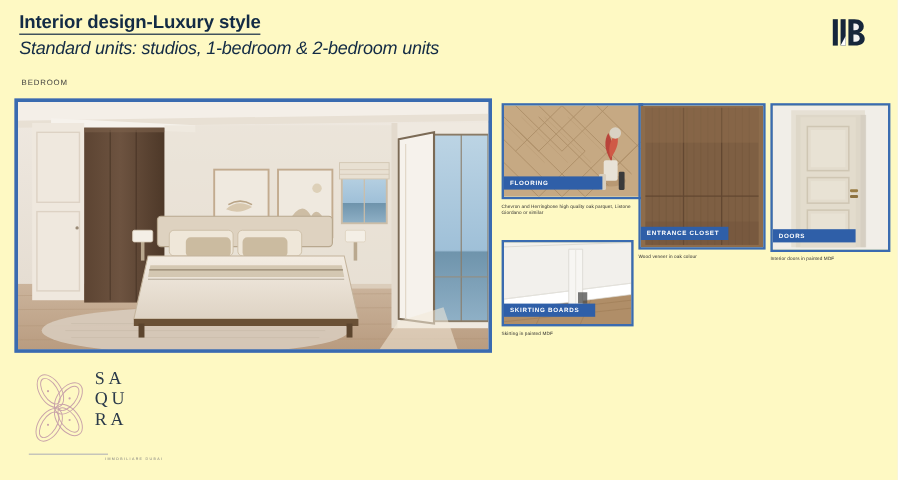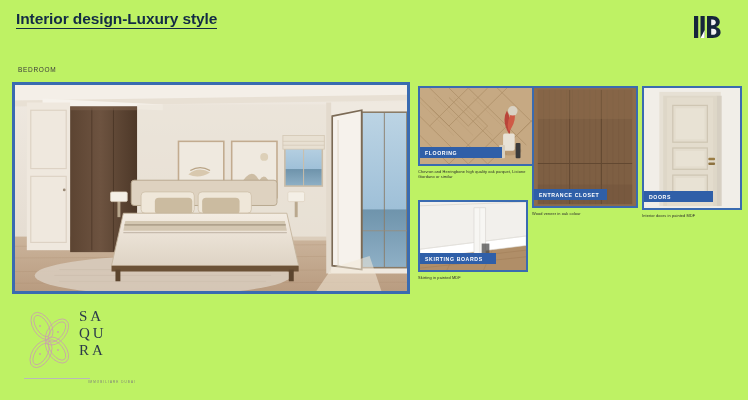--- a/index.html
+++ b/index.html
@@ -5,21 +5,21 @@
   html,body{margin:0;padding:0;}
   body{
     width:748px;height:400px;
     background:#f2f2f2;
     font-family:"Liberation Sans", sans-serif;
     overflow:hidden;
     position:relative;
   }
   .slide{
     position:absolute;left:0;top:0;width:748px;height:400px;
-    background:#bef264;
+    background:#fef9c3;
   }
   
   .header{position:absolute;left:16px;top:10px;width:560px;}
   .title{
     font-size:15.5px;font-weight:bold;color:#132b45;
     letter-spacing:-0.1px;
     border-bottom:1.6px solid #132b45;
     display:inline-block;padding-bottom:1px;line-height:17px;
   }
   .subtitle{
@@ -92,20 +92,21 @@
     position:absolute;left:0;top:72px;width:66px;height:1px;background:#b9b9b9;
   }
 </style>
 </head>
 <body>
 
 <div class="slide">
 
   <div class="header">
     <div class="title">Interior design-Luxury style</div>
+    <div class="subtitle">Standard units: studios, 1-bedroom &amp; 2-bedroom units</div>
   </div>
 
   <div class="section-label">BEDROOM</div>
 
   <div class="brand">
     <svg viewBox="0 0 44 34">
       <rect x="8" y="6" width="4.2" height="22" fill="#16263b"></rect>
       <rect x="14.5" y="6" width="4.2" height="22" fill="#16263b"></rect>
       <path d="M14.5 28 L18.7 28 L18.7 20 Z" fill="#ffffff"></path>
       <path d="M21 6 L26 6 C31.5 6 33.8 9 33.8 12 C33.8 14.6 32.2 16.3 30 17 C32.6 17.6 34.6 19.4 34.6 22.3 C34.6 25.6 31.8 28 26.6 28 L21 28 Z" fill="#16263b"></path>

